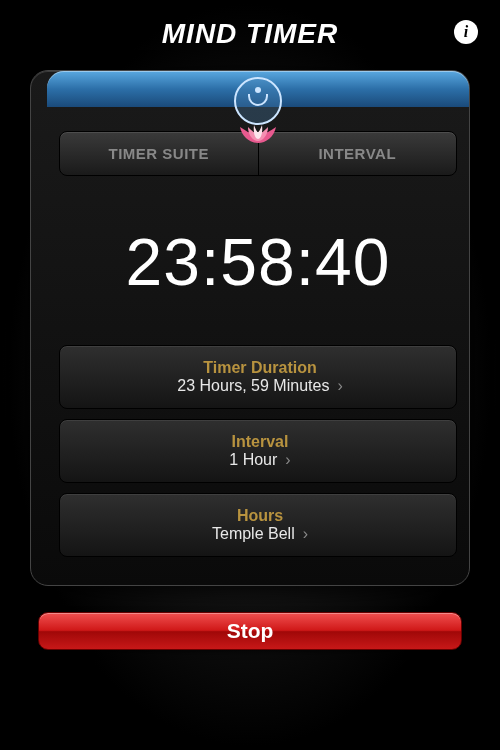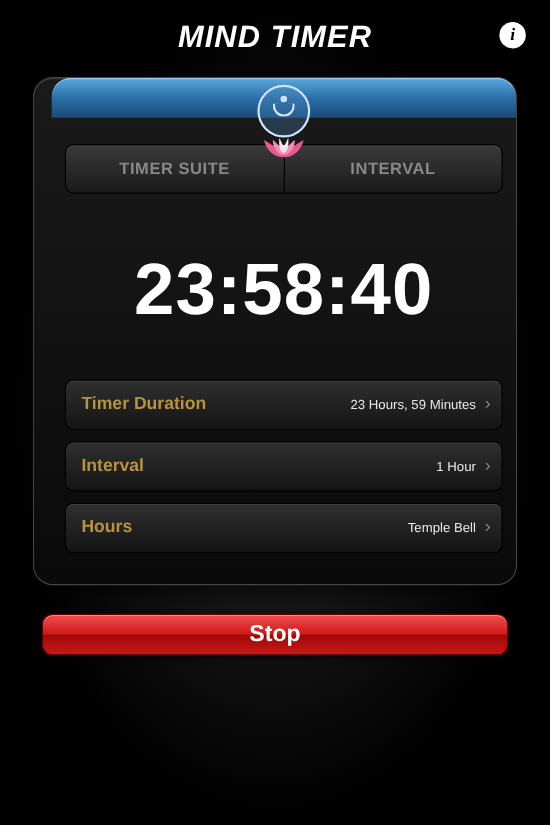--- a/index.html
+++ b/index.html
@@ -136,52 +136,53 @@
       letter-spacing: 0.5px;
       cursor: pointer;
     }
     .tab + .tab {
       border-left: 1px solid #000;
     }
     .time-display {
       text-align: center;
       color: #fff;
       font-size: 66px;
-      font-weight: 700;
+      font-weight: 400;
       padding: 40px 0 45px;
       letter-spacing: 1px;
     }
     .settings {
       padding: 0 12px 18px;
     }
     .setting-row {
       display: flex;
       align-items: center;
       justify-content: space-between;
       background: linear-gradient(180deg, #2f2f2f 0%, #141414 100%);
       border: 1px solid #000;
       border-radius: 8px;
       padding: 13px 10px 13px 14px;
       margin-bottom: 10px;
       box-shadow: inset 0 1px 0 rgba(255,255,255,0.08);
       cursor: pointer;
+      flex-direction: column;
     }
     .setting-label {
       color: #b8933f;
       font-size: 16px;
       font-weight: 600;
     }
     .setting-value-wrap {
       display: flex;
       align-items: center;
       gap: 8px;
     }
     .setting-value {
       color: #e8e8e8;
-      font-size: 12px;
+      font-size: 16px;
     }
     .chevron {
       color: #888;
       font-size: 16px;
     }
     .stop-btn {
       margin: 26px 38px 0;
       background: linear-gradient(180deg, #f05050 0%, #d01818 48%, #a00808 52%, #c81818 100%);
       border: 1px solid #600;
       border-radius: 10px;

